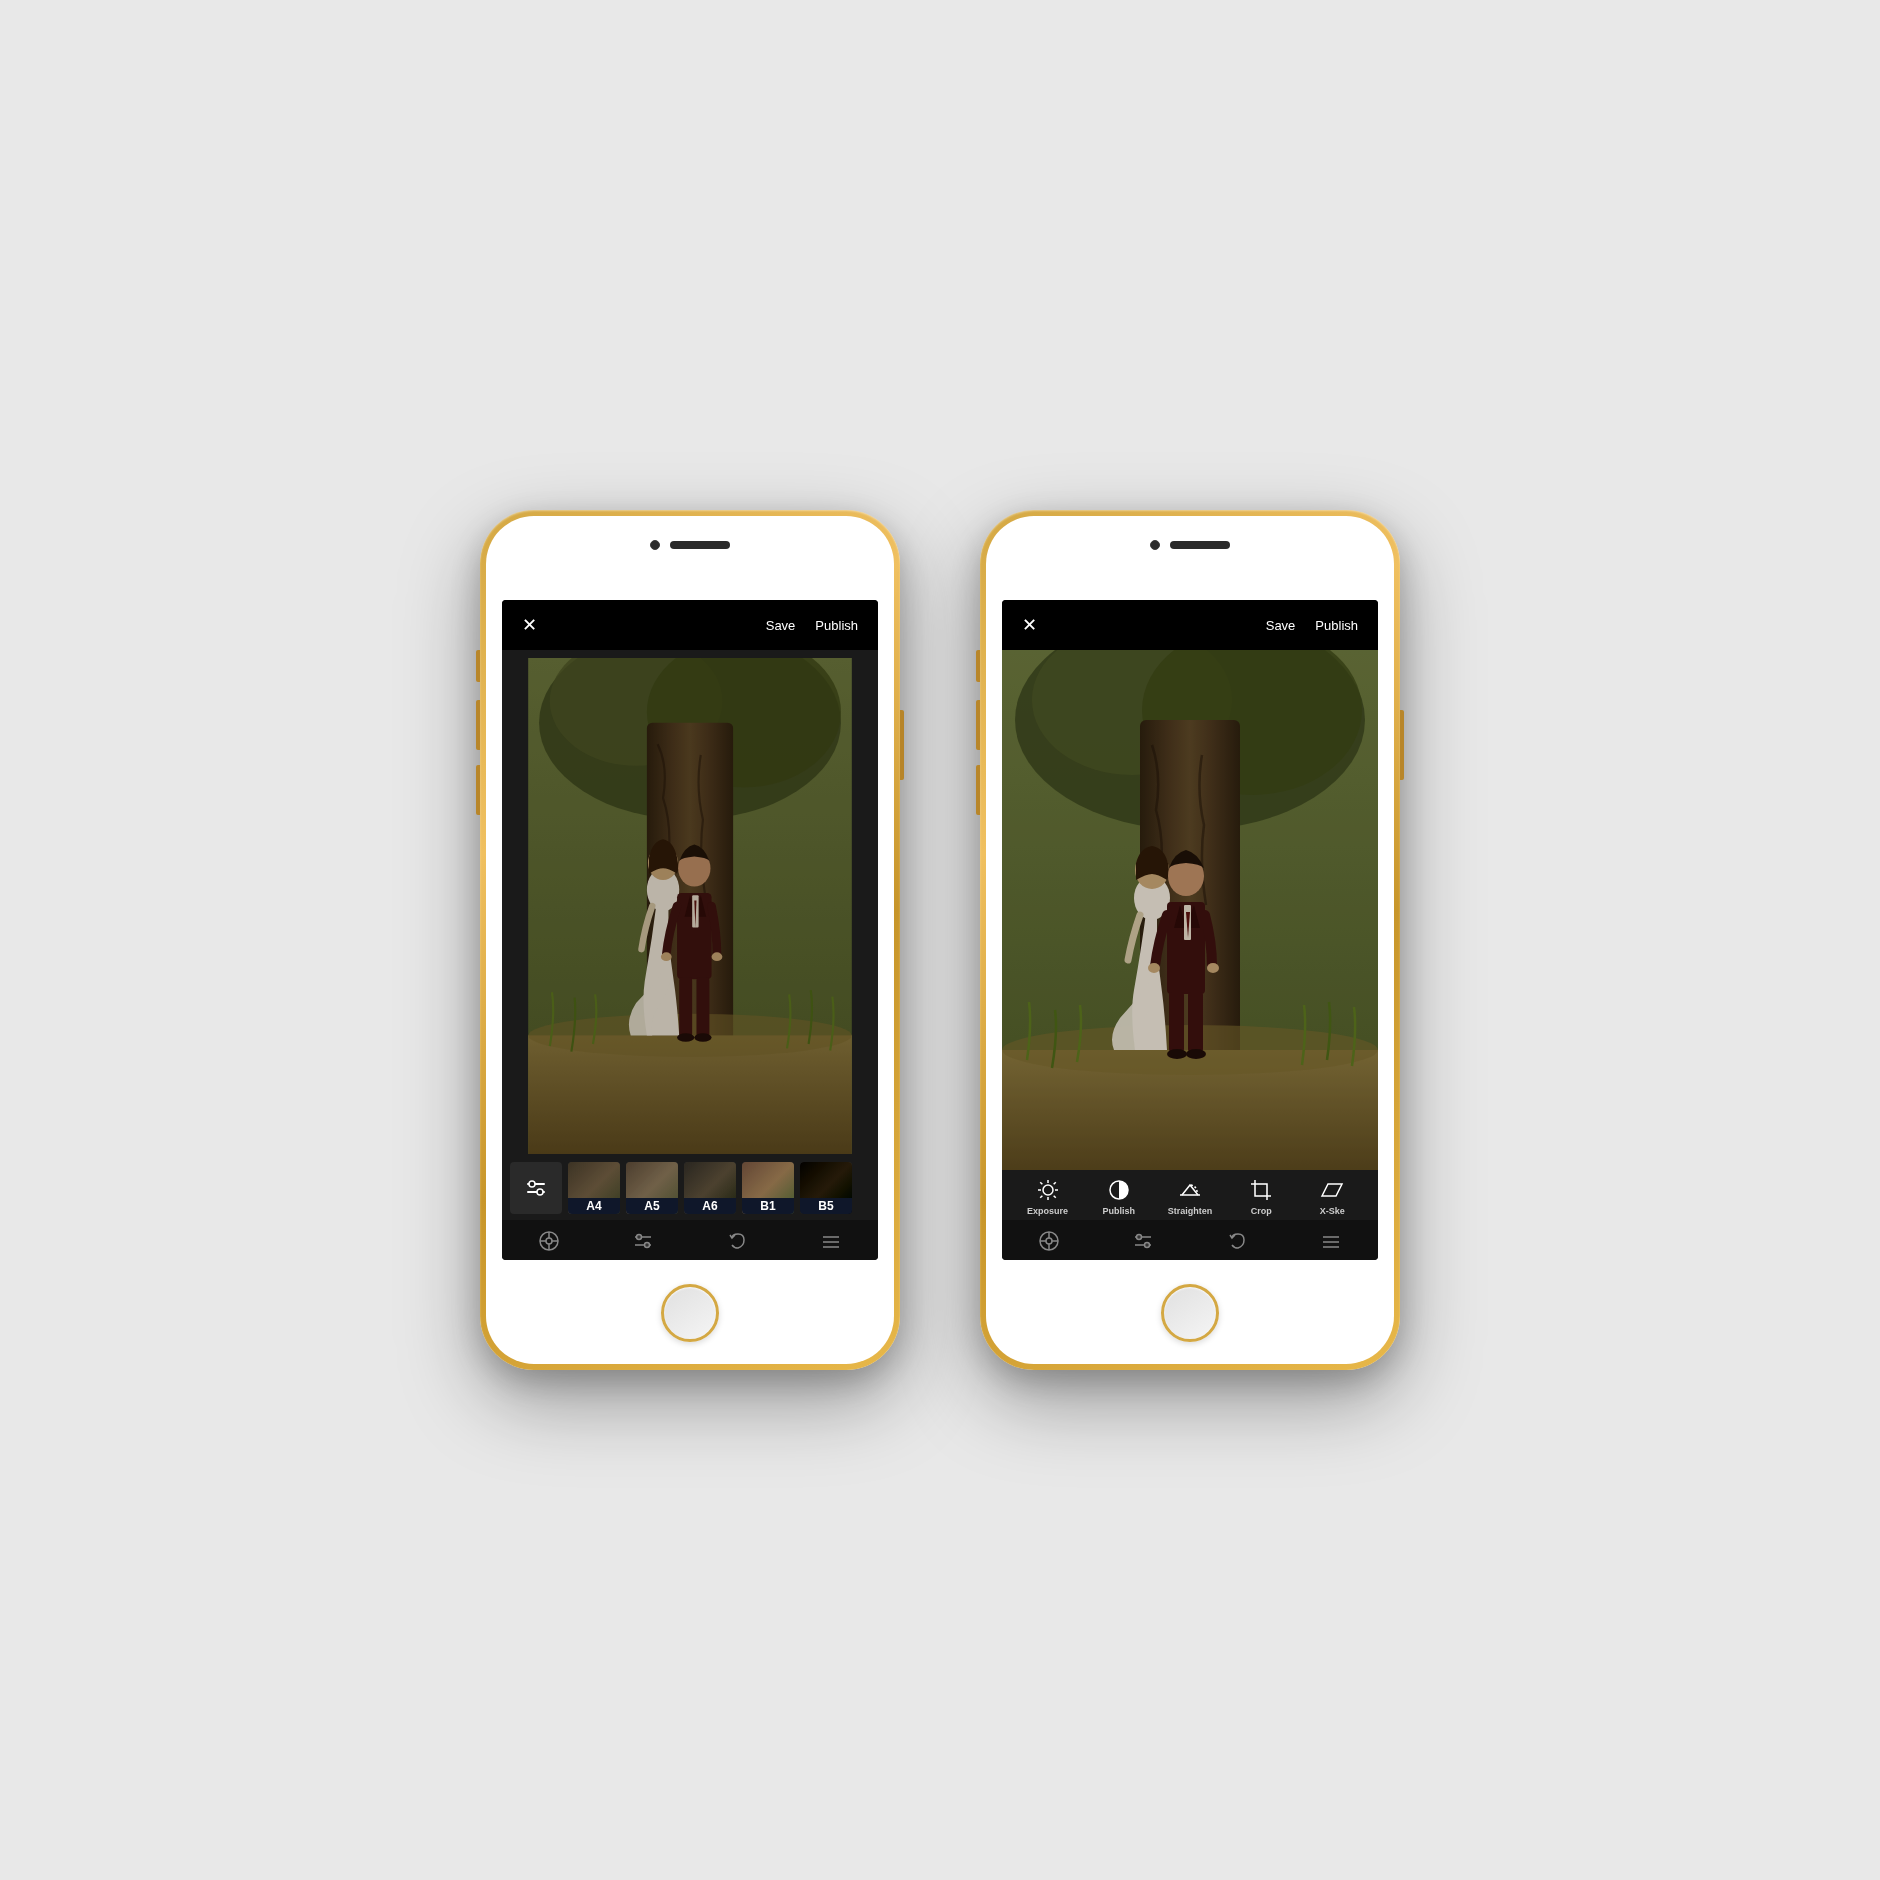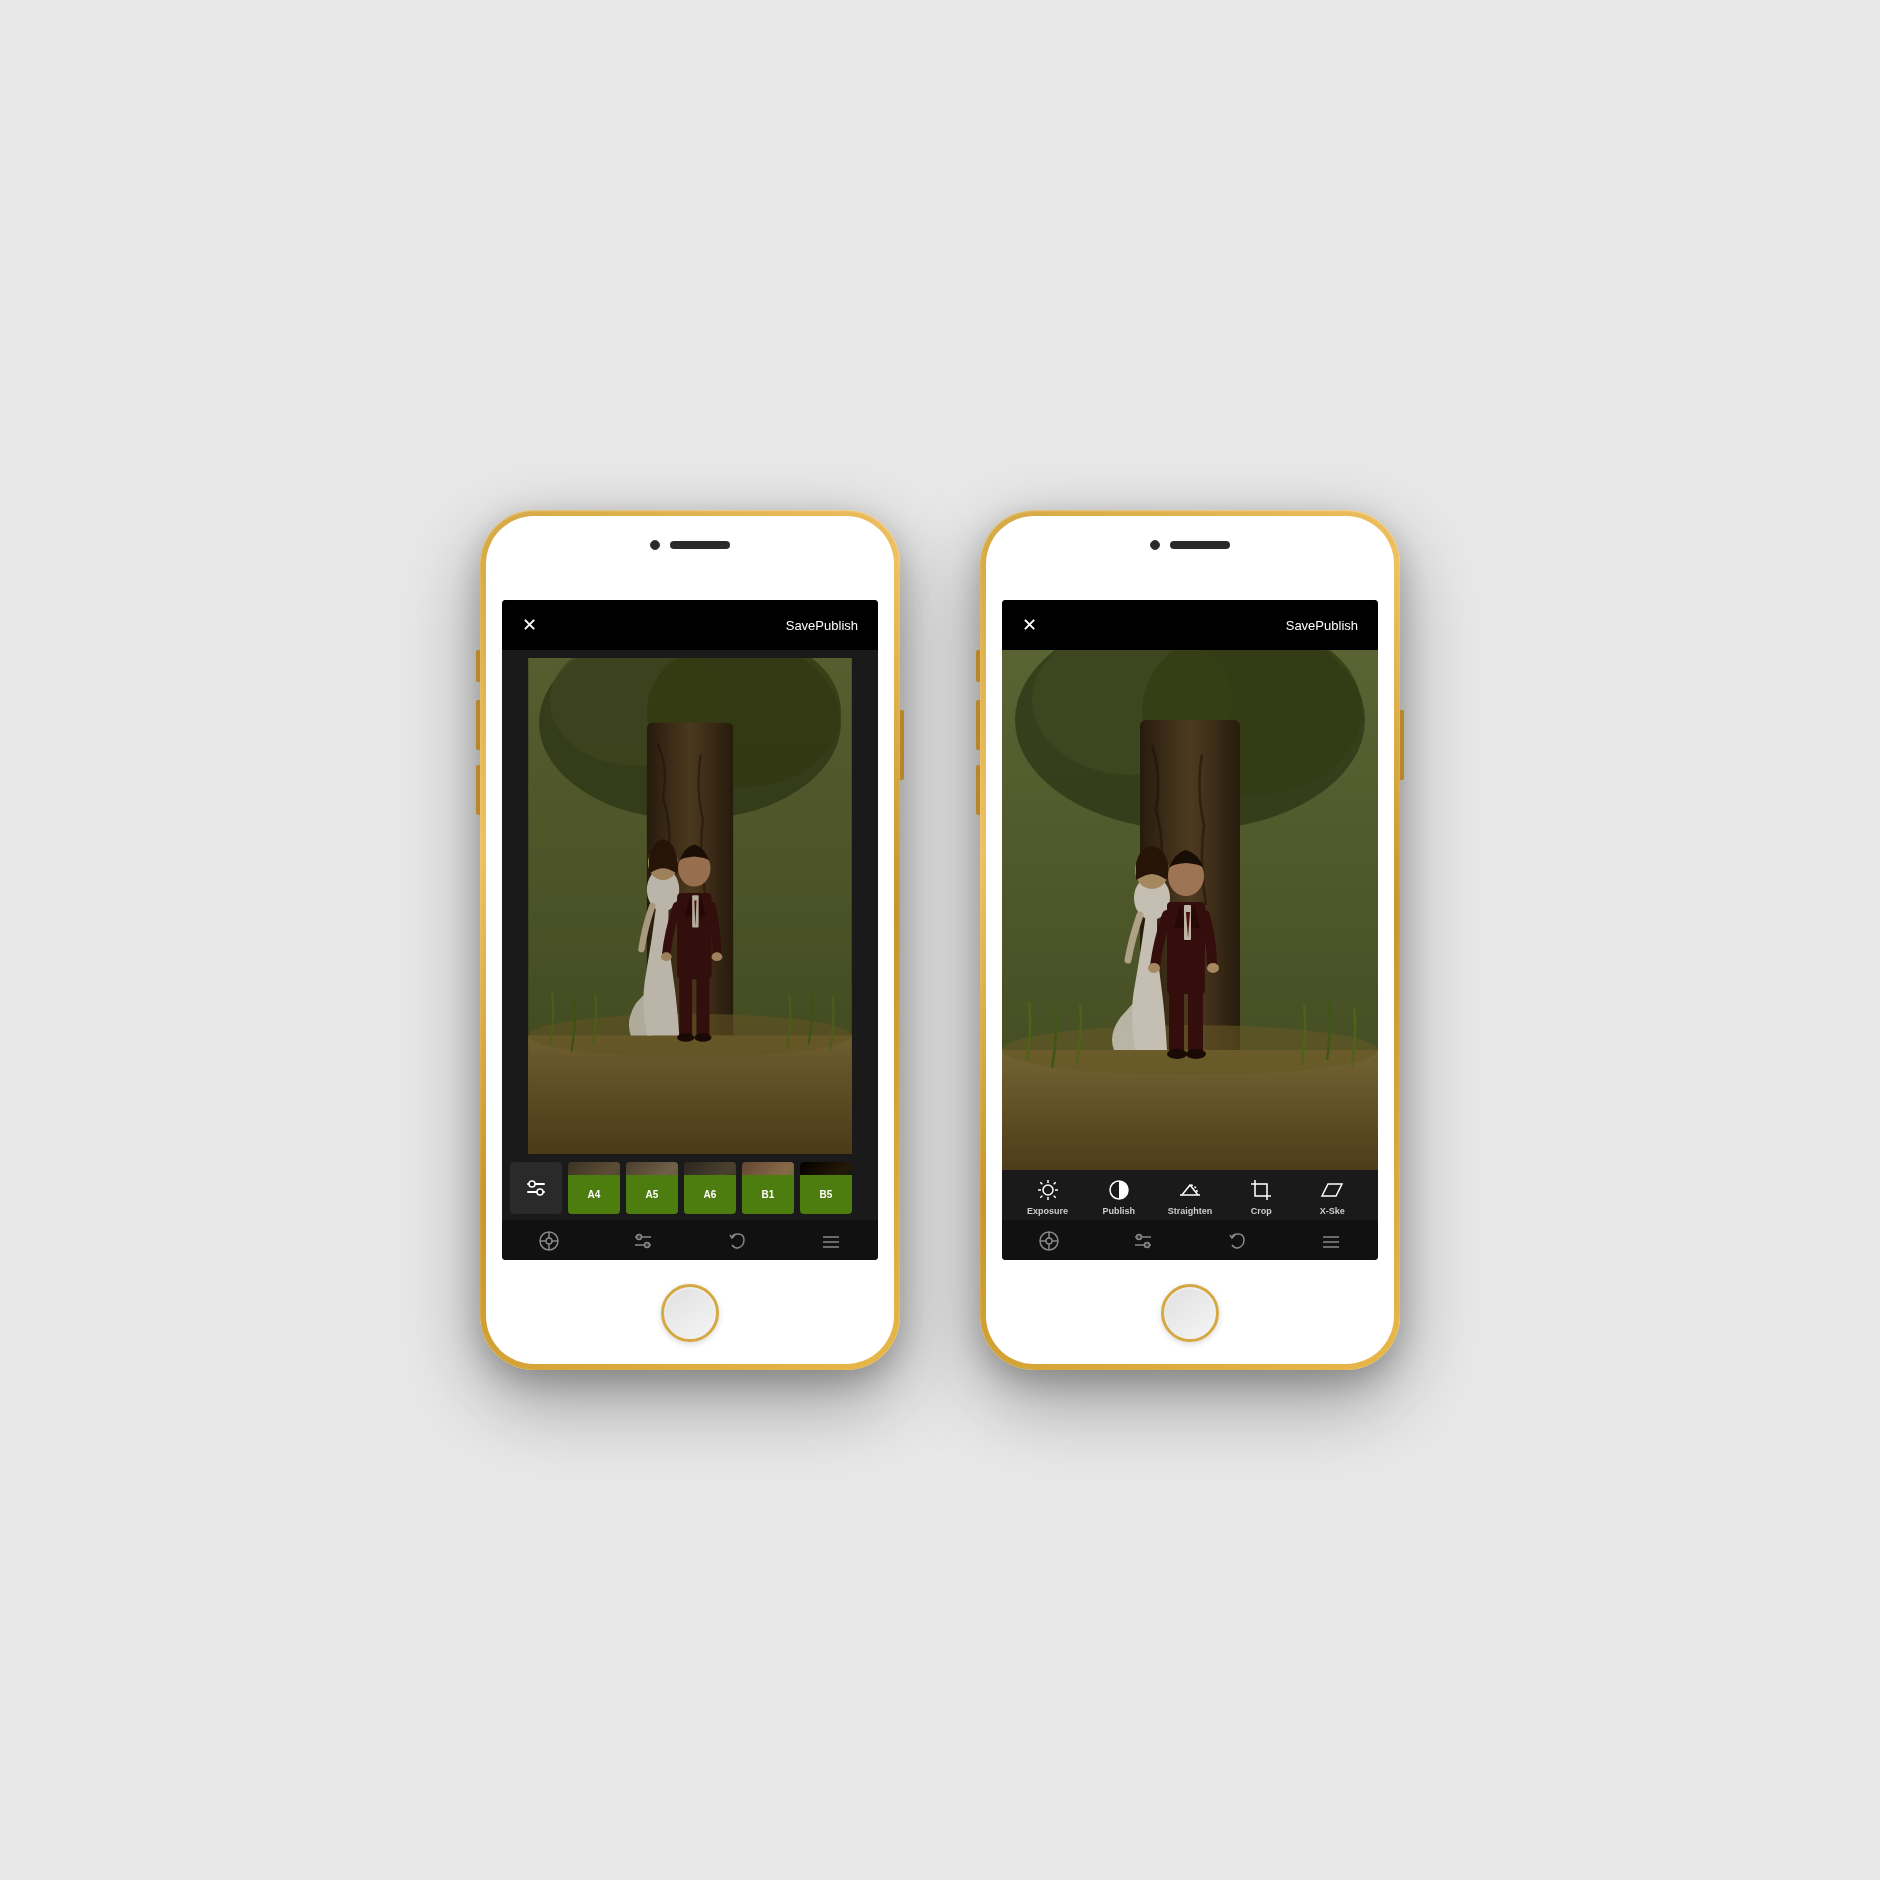--- a/index.html
+++ b/index.html
@@ -132,20 +132,21 @@
     }
 
     .top-bar-close {
       color: #ffffff;
       font-size: 18px;
       cursor: pointer;
     }
 
     .top-bar-actions {
       display: flex;
+      gap: 20px;
     }
 
     .top-bar-btn {
       color: #ffffff;
       font-size: 13px;
       font-weight: 400;
     }
 
     
     .toolbar-filters {
@@ -182,25 +183,25 @@
       width: 100%;
       height: 100%;
       background: linear-gradient(135deg, #3a3020, #5a4830, #2d3a18);
     }
 
     .filter-label-badge {
       position: absolute;
       bottom: 0;
       left: 0;
       right: 0;
-      background: #4d7c0f;
+      background: #0f172a;
       text-align: center;
-      font-size: 10px;
+      font-size: 12px;
       color: white;
-      padding: 14px 0;
+      padding: 1px 0;
       font-weight: 600;
     }
 
     .filter-adjust-btn {
       width: 52px;
       height: 52px;
       background: #2a2a2a;
       border-radius: 4px;
       display: flex;
       align-items: center;

